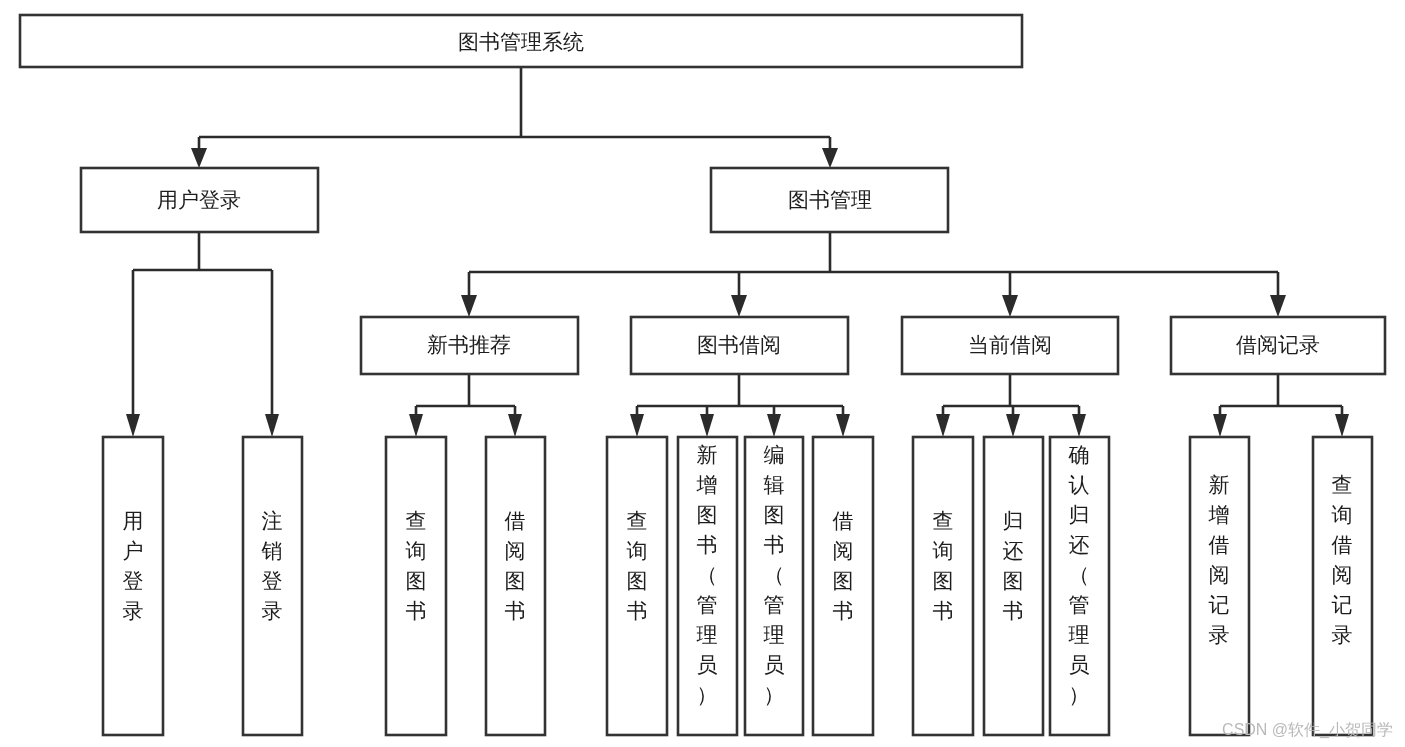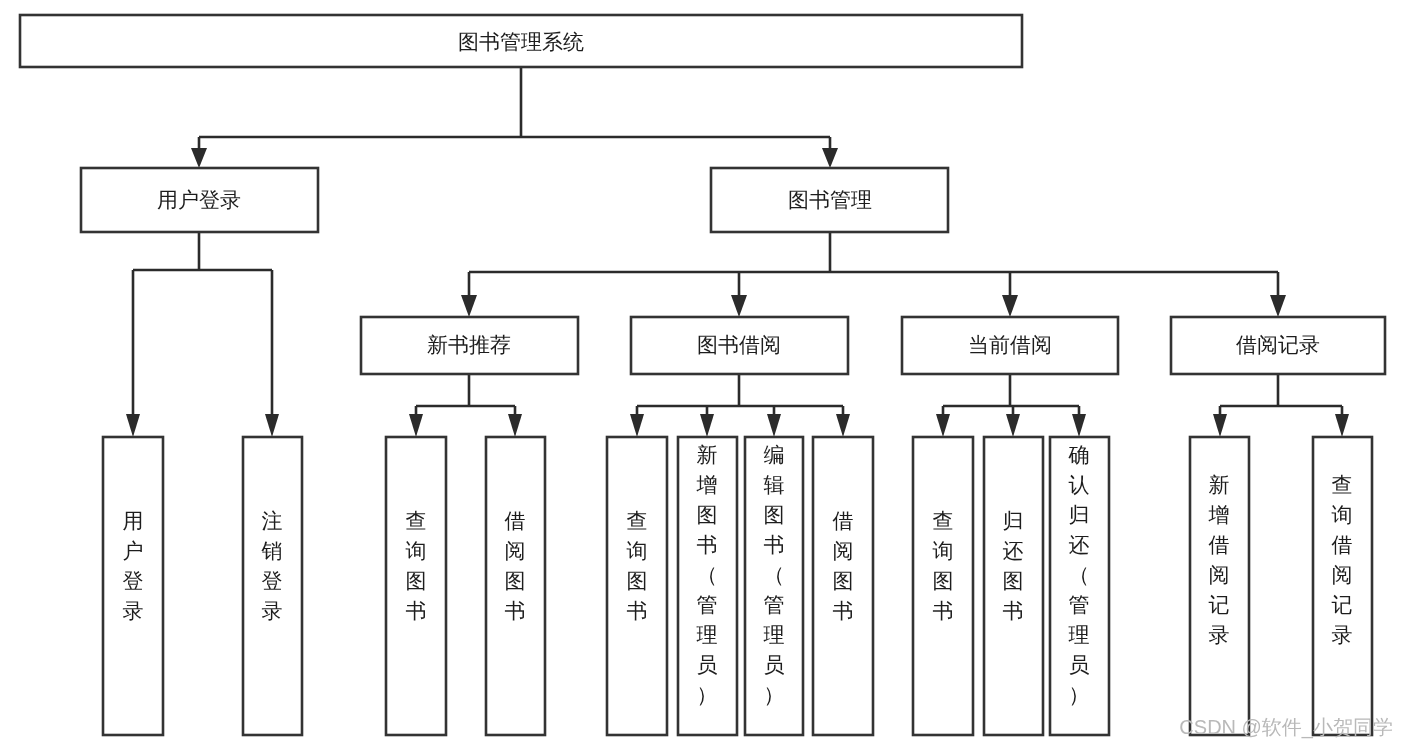--- a/index.html
+++ b/index.html
@@ -44,21 +44,21 @@
   }
   .arrow-head {
     fill: #2b2b2b;
     stroke: none;
   }
   .watermark {
     position: absolute;
     right: 12px;
     bottom: 6px;
     font-family: "Liberation Sans", "DejaVu Sans", sans-serif;
-    font-size: 20px;
+    font-size: 16px;
     color: #b9b9b9;
     white-space: nowrap;
     user-select: none;
   }
 </style>
 </head>
 <body>
 
 <svg id="diagram" viewBox="0 0 1405 747" xmlns="http://www.w3.org/2000/svg">
 

